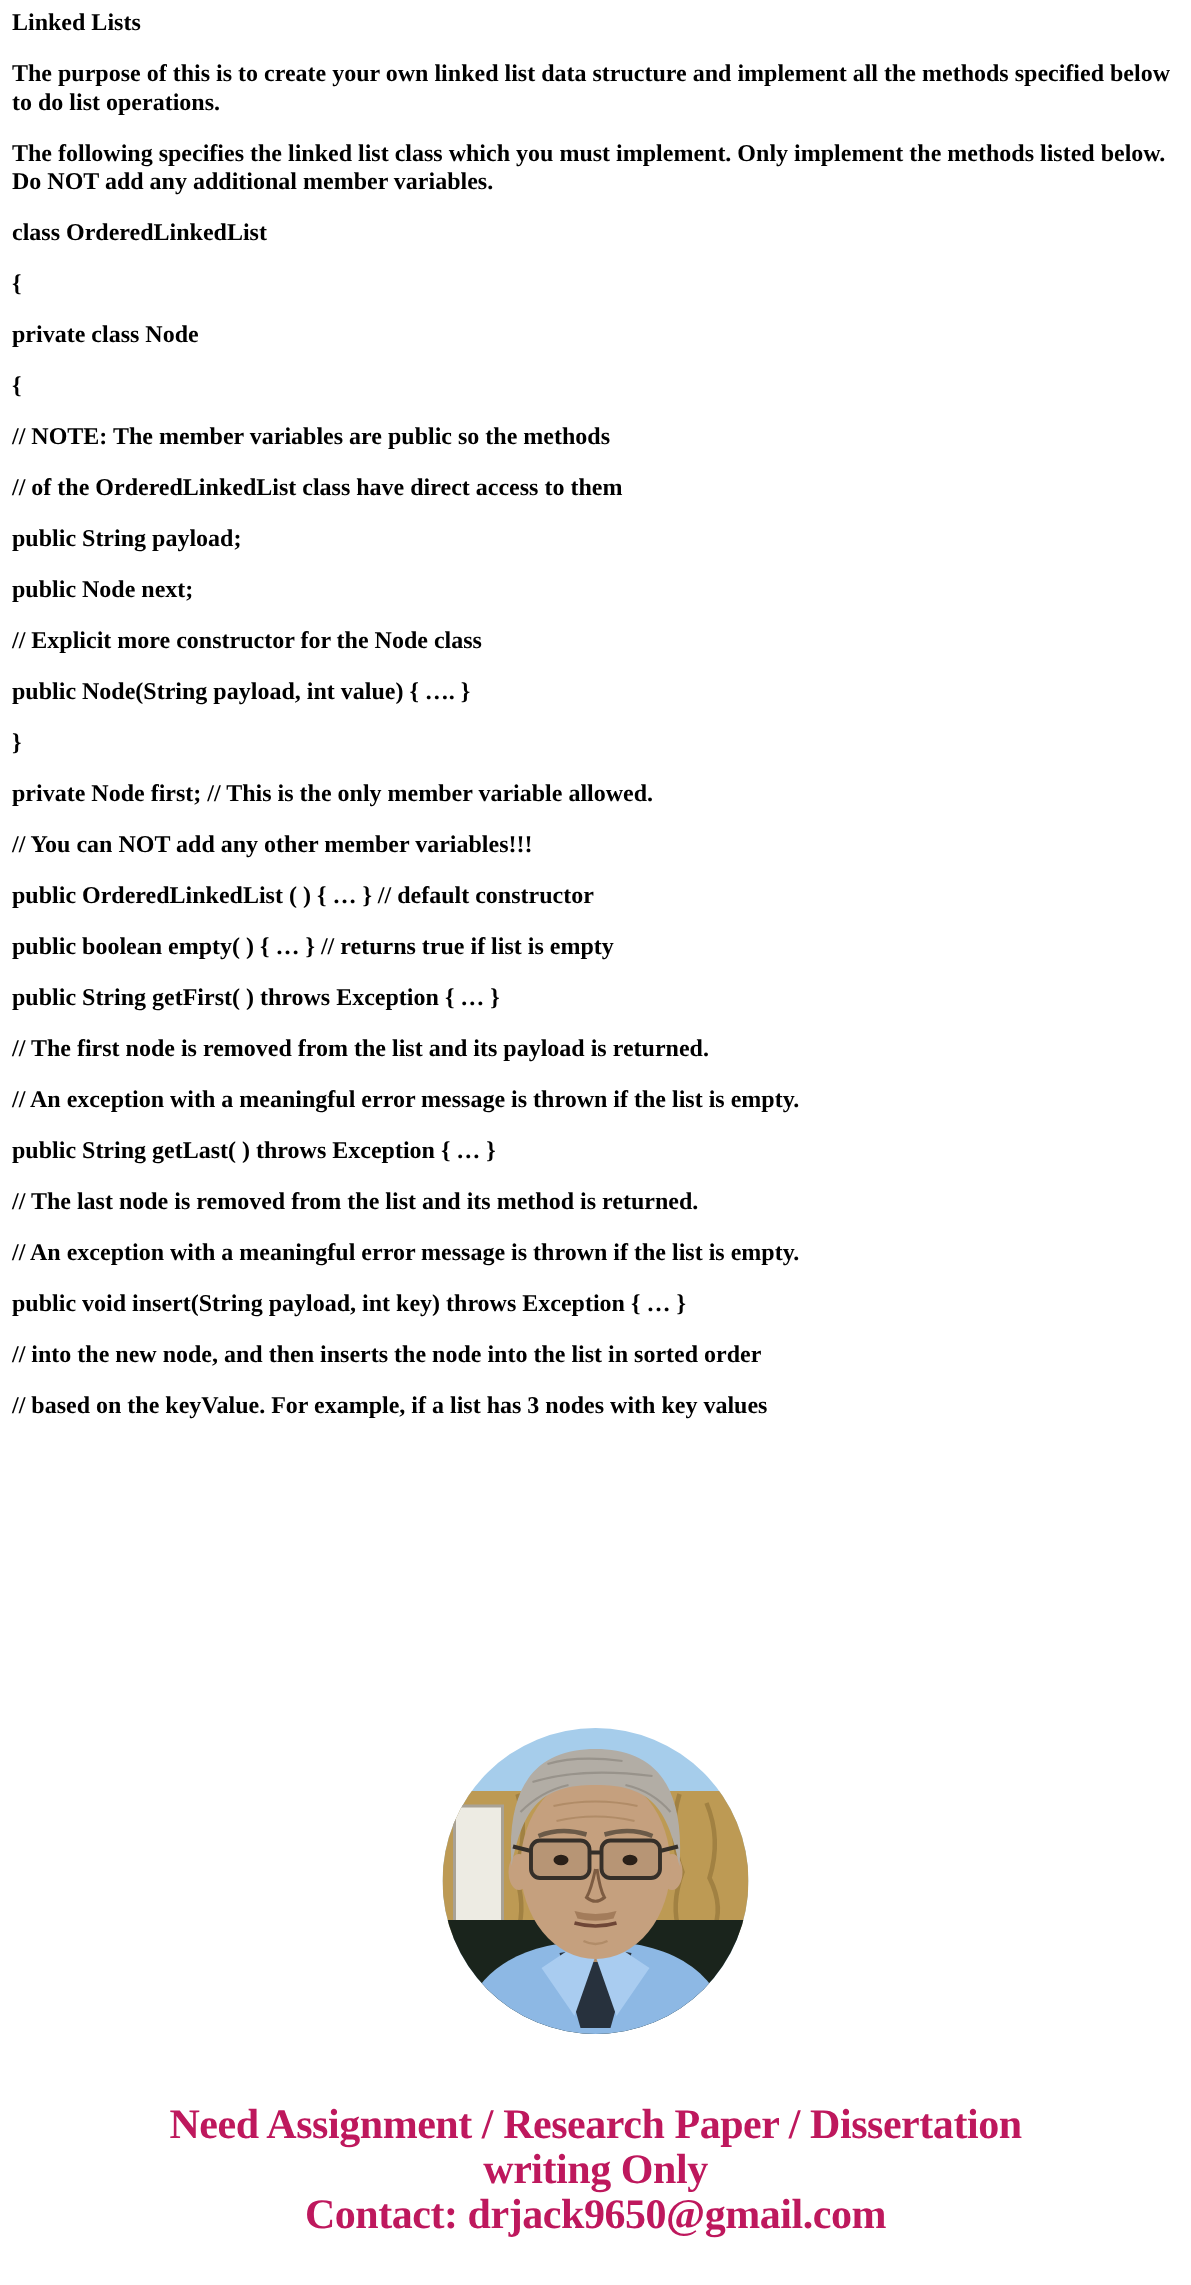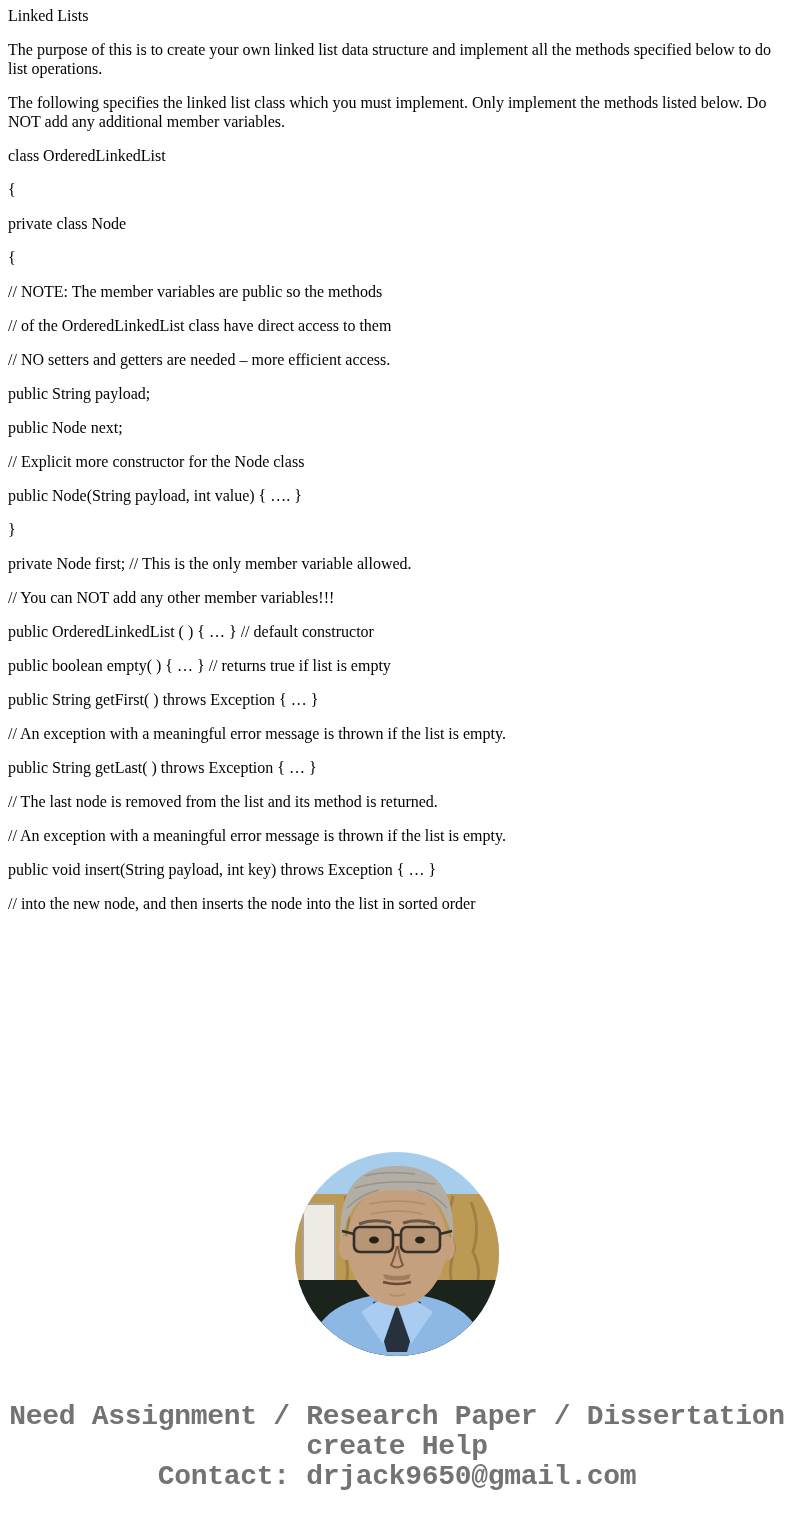--- a/index.html
+++ b/index.html
@@ -14,71 +14,73 @@
   .doc {
     position:absolute; top:0; left:0;
     width:778px; height:1130px;
     padding:6px 8px 0 8px;
     overflow:hidden;
     font-size:16px;
   }
   .doc p {
     margin:15px 0;
     line-height:19px;
+    font-weight:bold;
   }
   .doc p:first-child { margin-top:0; }
   .avatar-wrap {
     position:absolute;
     top:1152px; left:295px;
     width:204px; height:204px;
   }
   .avatar-wrap svg { display:block; }
   .footer {
     position:absolute;
     top:1402px; left:0;
     width:794px;
     text-align:center;
-    font-family:Liberation Mono, monospace;
+    font-family:Liberation Serif, serif;
     font-weight:bold;
     font-size:28px;
     line-height:30px;
-    color:#737373;
+    color:#be185d;
     letter-spacing:-0.3px;
   }
 </style>
 </head>
 <body>
 
 <div class="doc">
     <p>Linked Lists</p>
     <p>The purpose of this is to create your own linked list data structure and implement all the methods specified below to do list operations.</p>
     <p>The following specifies the linked list class which you must implement. Only implement the methods listed below. Do NOT add any additional member variables.</p>
     <p>class OrderedLinkedList</p>
     <p>{</p>
     <p>private class Node</p>
     <p>{</p>
     <p>// NOTE: The member variables are public so the methods</p>
     <p>// of the OrderedLinkedList class have direct access to them</p>
-    <p>// NO setters and getters are needed – more efficient access.</p>
     <p>public String payload;</p>
     <p>public Node next;</p>
     <p>// Explicit more constructor for the Node class</p>
     <p>public Node(String payload, int value) { …. }</p>
     <p>}</p>
     <p>private Node first; // This is the only member variable allowed.</p>
     <p>// You can NOT add any other member variables!!!</p>
     <p>public OrderedLinkedList ( ) { … } // default constructor</p>
     <p>public boolean empty( ) { … } // returns true if list is empty</p>
     <p>public String getFirst( ) throws Exception { … }</p>
+    <p>// The first node is removed from the list and its payload is returned.</p>
     <p>// An exception with a meaningful error message is thrown if the list is empty.</p>
     <p>public String getLast( ) throws Exception { … }</p>
     <p>// The last node is removed from the list and its method is returned.</p>
     <p>// An exception with a meaningful error message is thrown if the list is empty.</p>
     <p>public void insert(String payload, int key) throws Exception { … }</p>
     <p>// into the new node, and then inserts the node into the list in sorted order</p>
+    <p>// based on the keyValue. For example, if a list has 3 nodes with key values</p>
   </div>
 
 <div class="avatar-wrap">
   <svg viewBox="0 0 204 204" width="204" height="204">
     <defs>
       <clipPath id="avclip">
           <circle cx="102" cy="102" r="102"></circle>
         </clipPath>
     </defs>
     <g clip-path="url(#avclip)">
@@ -129,15 +131,15 @@
       </g>
       <path d="M88,122 Q102,126 116,122 L114,127 Q102,130 90,127 Z" fill="#9a7352" opacity="0.8"></path>
       <path d="M88,130 Q102,134 116,130" fill="none" stroke="#6e4636" stroke-width="2.4"></path>
       <path d="M94,142 Q102,146 110,142" fill="none" stroke="#a8835f" stroke-width="1.5" opacity="0.7"></path>
     </g>
   </svg>
 </div>
 
 <div class="footer">
     <div>Need Assignment / Research Paper / Dissertation</div>
-    <div>create Help</div>
+    <div>writing Only</div>
     <div>Contact: drjack9650@gmail.com</div>
   </div>
 
 </body></html>

